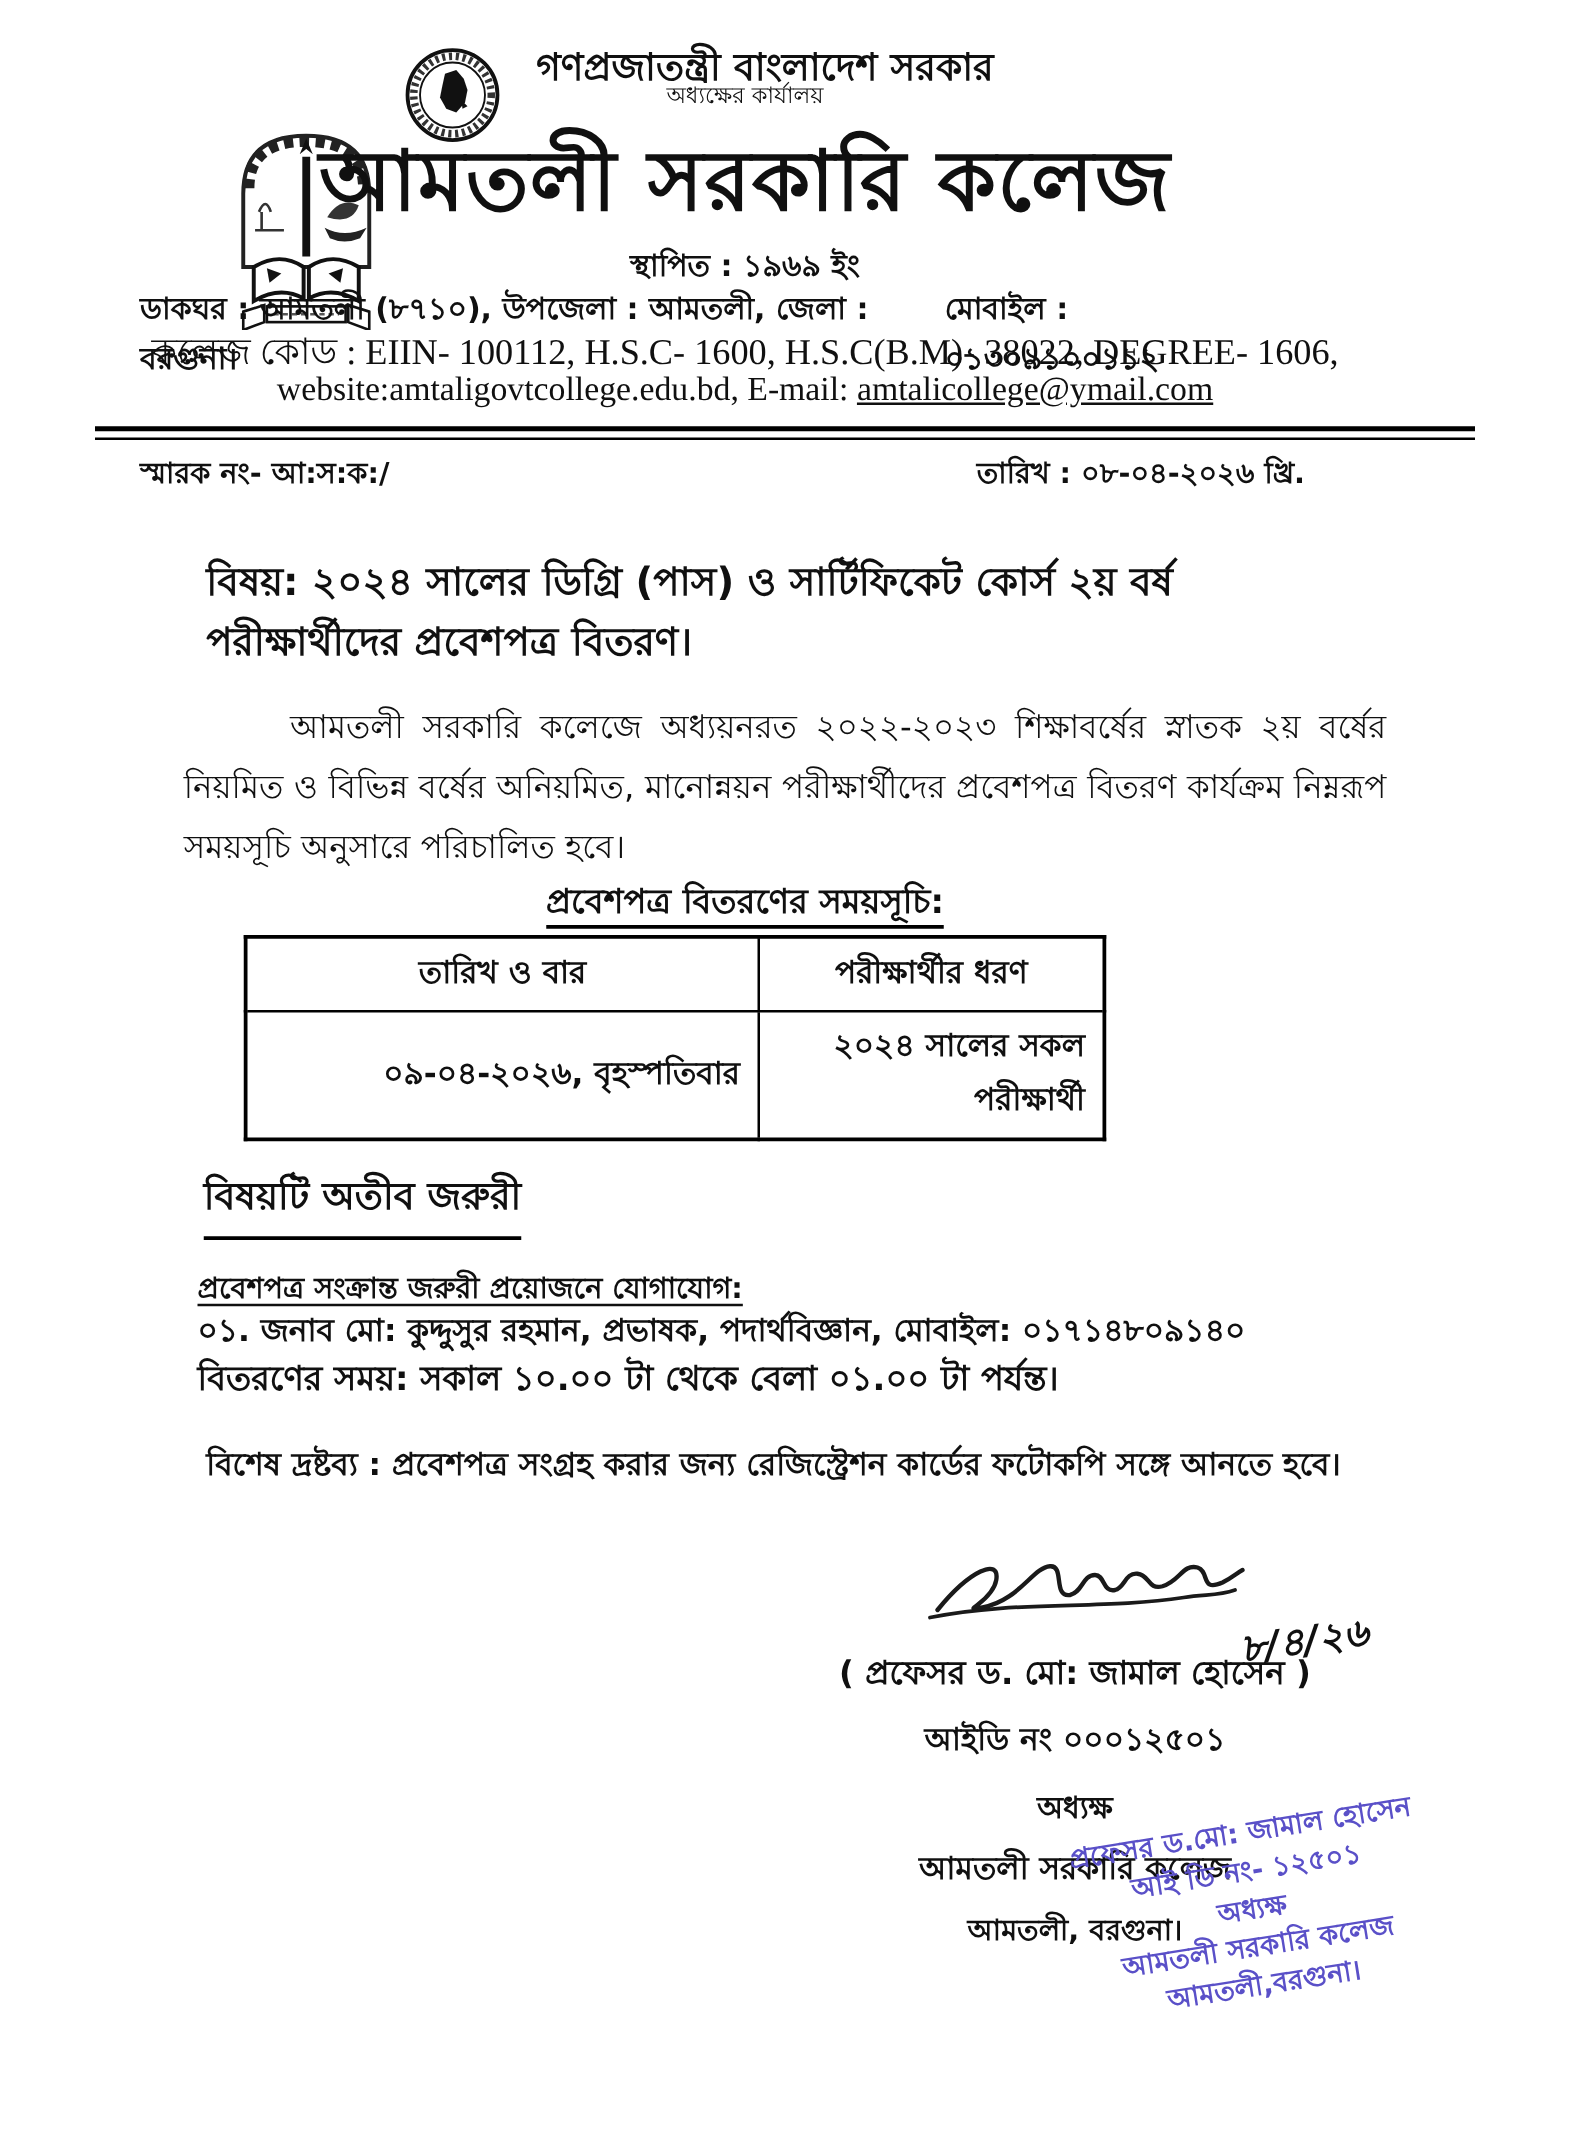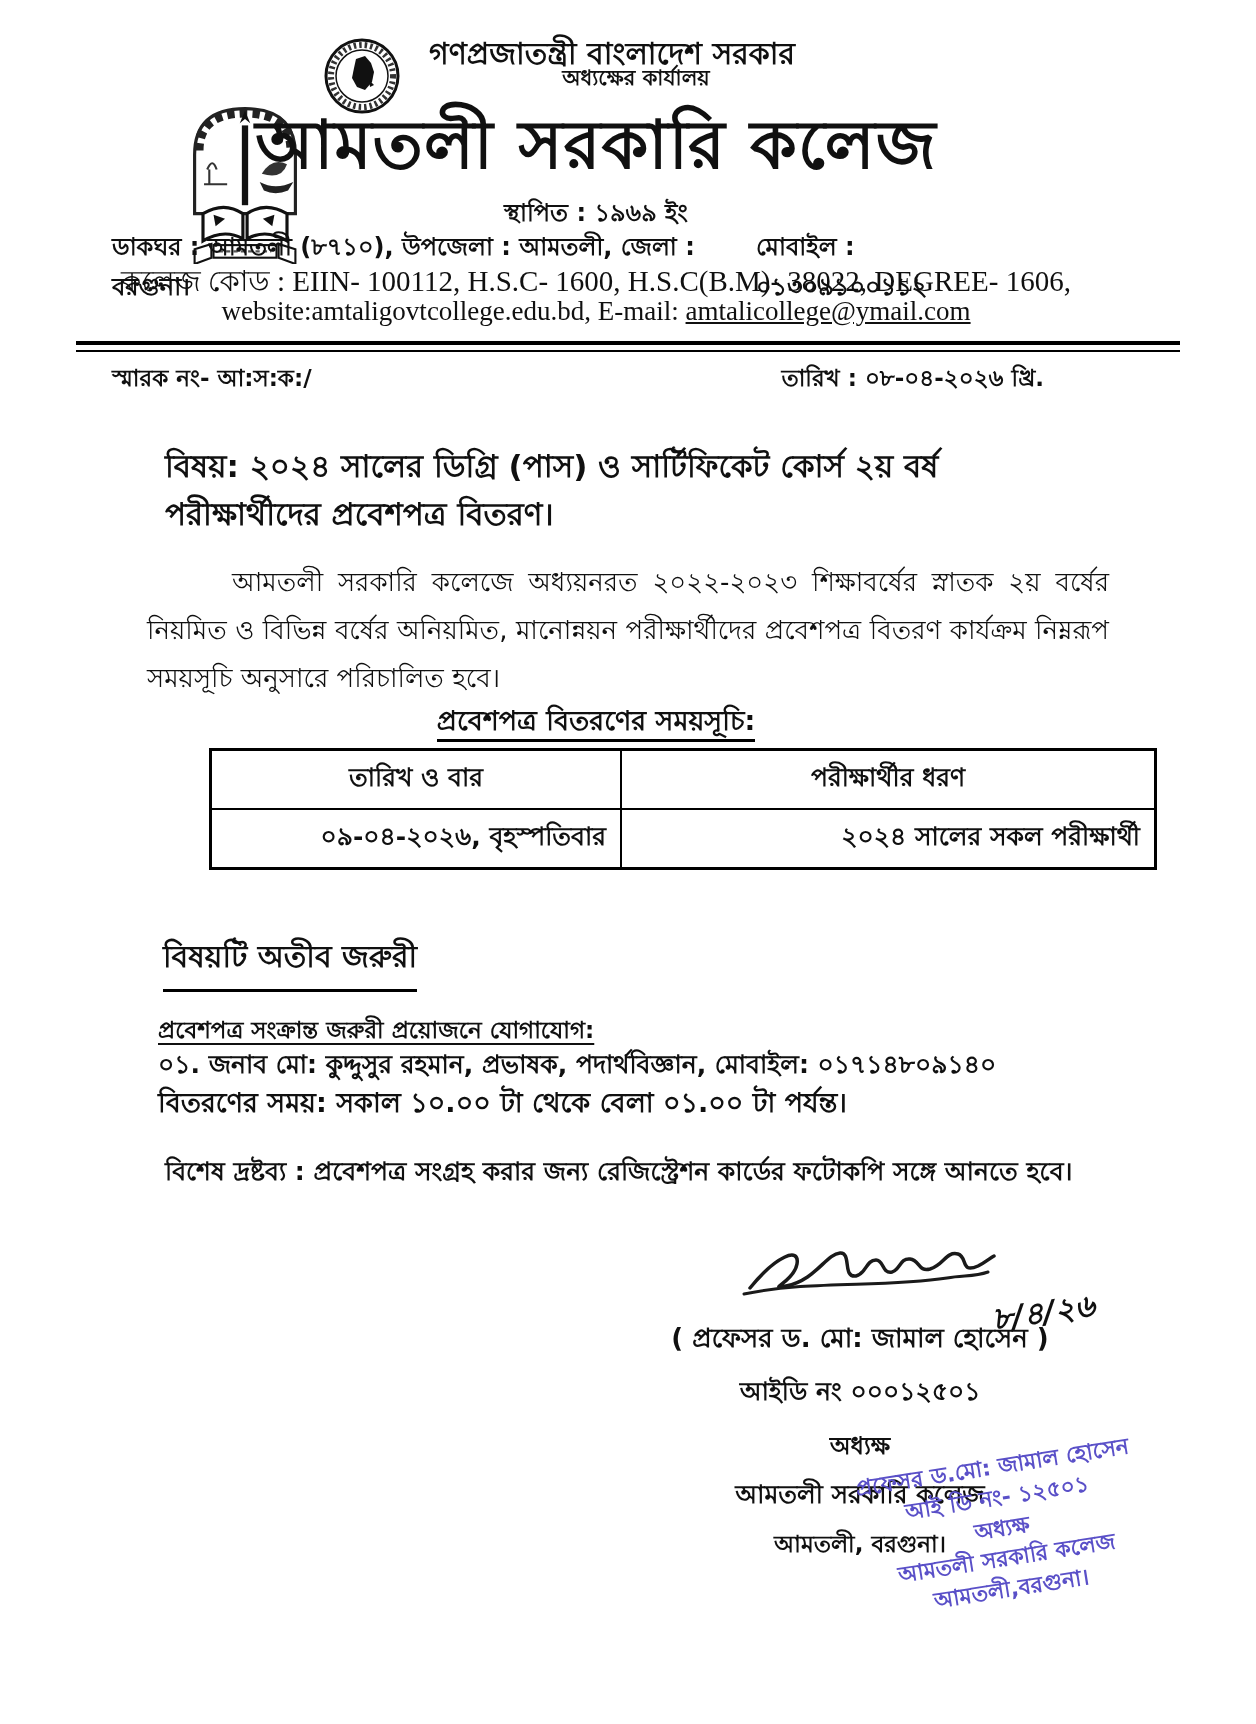--- a/index.html
+++ b/index.html
@@ -9,34 +9,34 @@
     margin:0 auto;
     background:#ffffff;
     color:#101010;
     font-family:"DejaVu Sans",sans-serif;
     overflow:hidden;
   }
   .abs{position:absolute;}
   
   .center-col{position:absolute;left:0;width:1192px;text-align:center;}
   .govt-line{top:30px;font-size:30px;font-weight:600;margin-left:16px;}
-  .office-line{top:62px;font-size:21px;font-weight:700;margin-left:40px;}
+  .office-line{top:62px;font-size:18px;font-weight:400;}
   .college-name{top:94px;font-size:67px;font-weight:800;letter-spacing:1px;}
   .established{top:194px;font-size:24px;font-weight:700;}
   .address-row{top:228px;left:112px;width:912px;display:flex;justify-content:space-between;font-size:24px;font-weight:600;}
   .code-line{top:258px;font-size:29px;font-weight:400;font-family:"Liberation Serif","DejaVu Serif",serif;}
   .website-line{top:296px;font-size:27px;font-weight:500;font-family:"Liberation Serif","DejaVu Serif",serif;}
   .email-underline{text-decoration:underline;}
   .double-rule{top:341px;left:76px;width:1104px;height:5px;border-top:4px solid #000;border-bottom:2px solid #000;}
   .memo-row{top:360px;left:112px;width:932px;display:flex;justify-content:space-between;font-size:23px;font-weight:700;}
   .subject{top:442px;left:165px;width:930px;font-size:31px;font-weight:800;line-height:1.55;}
   .body-par{top:558px;left:147px;width:962px;font-size:26px;font-weight:500;line-height:48px;text-indent:85px;text-align:justify;}
   .table-title{top:700px;font-size:27px;font-weight:800;}
   .table-title span{border-bottom:3px solid #000;padding-bottom:3px;}
-  .sched-table{top:748px;left:209px;width:948px;border-collapse:collapse;font-size:25px;}
+  .sched-table{top:748px;left:195px;width:690px;border-collapse:collapse;font-size:25px;}
   .sched-table th,.sched-table td{border:2px solid #000;padding:7px 14px;}
   .sched-table{border:3px solid #000;}
   .sched-table th{font-weight:800;text-align:center;}
   .sched-table td{font-weight:600;text-align:right;}
   .col-date{width:380px;}
   .urgent{top:933px;left:163px;font-size:30px;font-weight:800;border-bottom:3px solid #000;padding-bottom:5px;}
   .contact-heading{top:1012px;left:158px;font-size:23px;font-weight:800;text-decoration:underline;text-underline-offset:5px;}
   .contact-person{top:1045px;left:158px;font-size:25px;font-weight:600;}
   .contact-time{top:1082px;left:158px;font-size:27px;font-weight:800;}
   .special-note{top:1152px;left:165px;font-size:25px;font-weight:600;}

